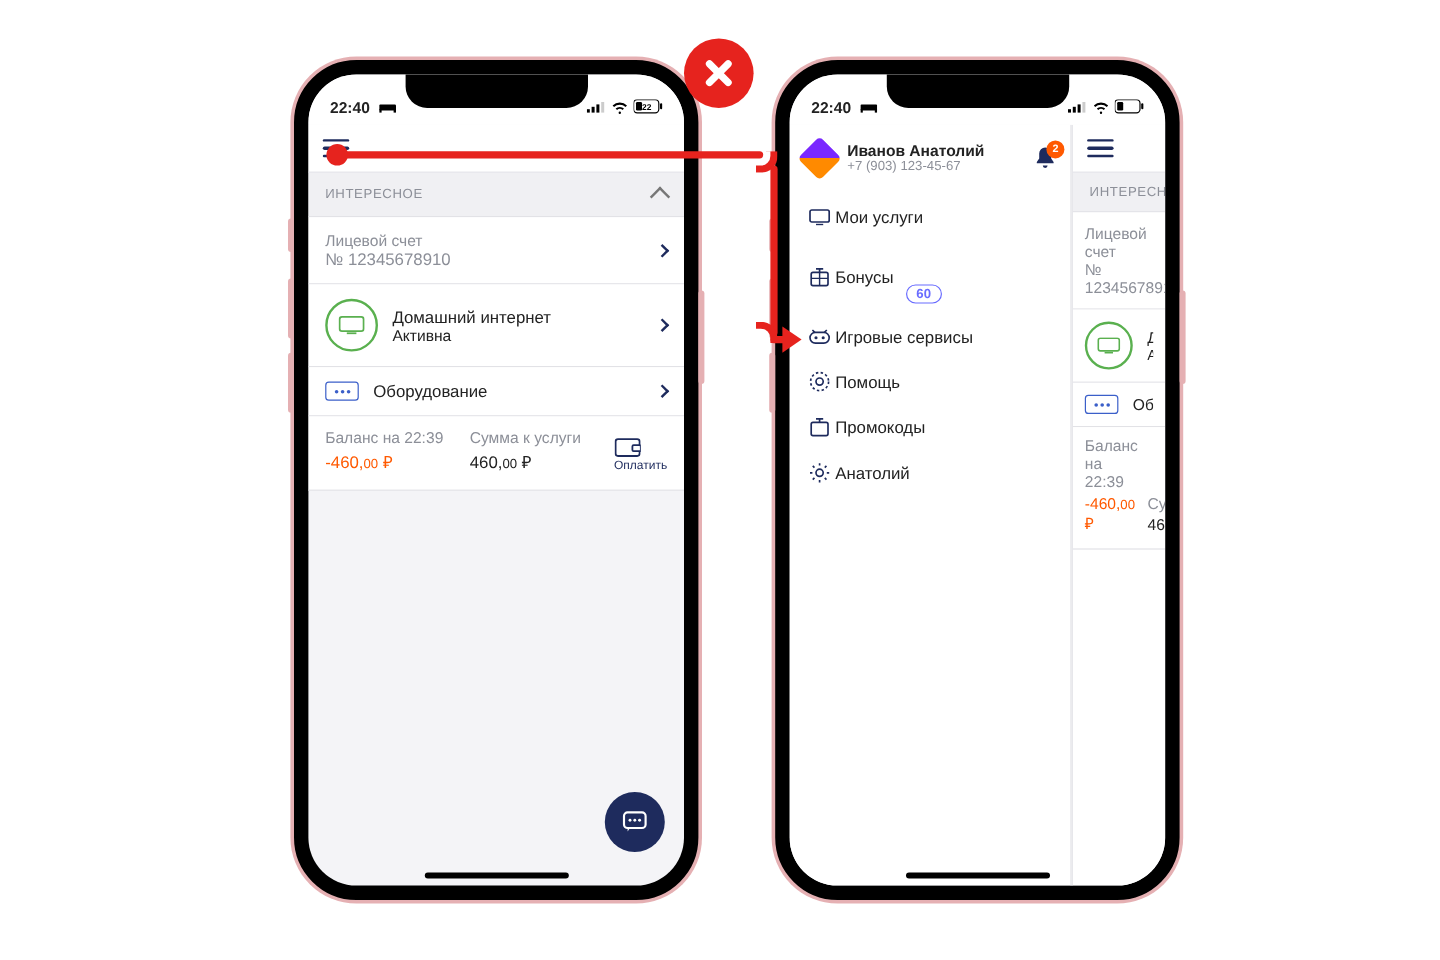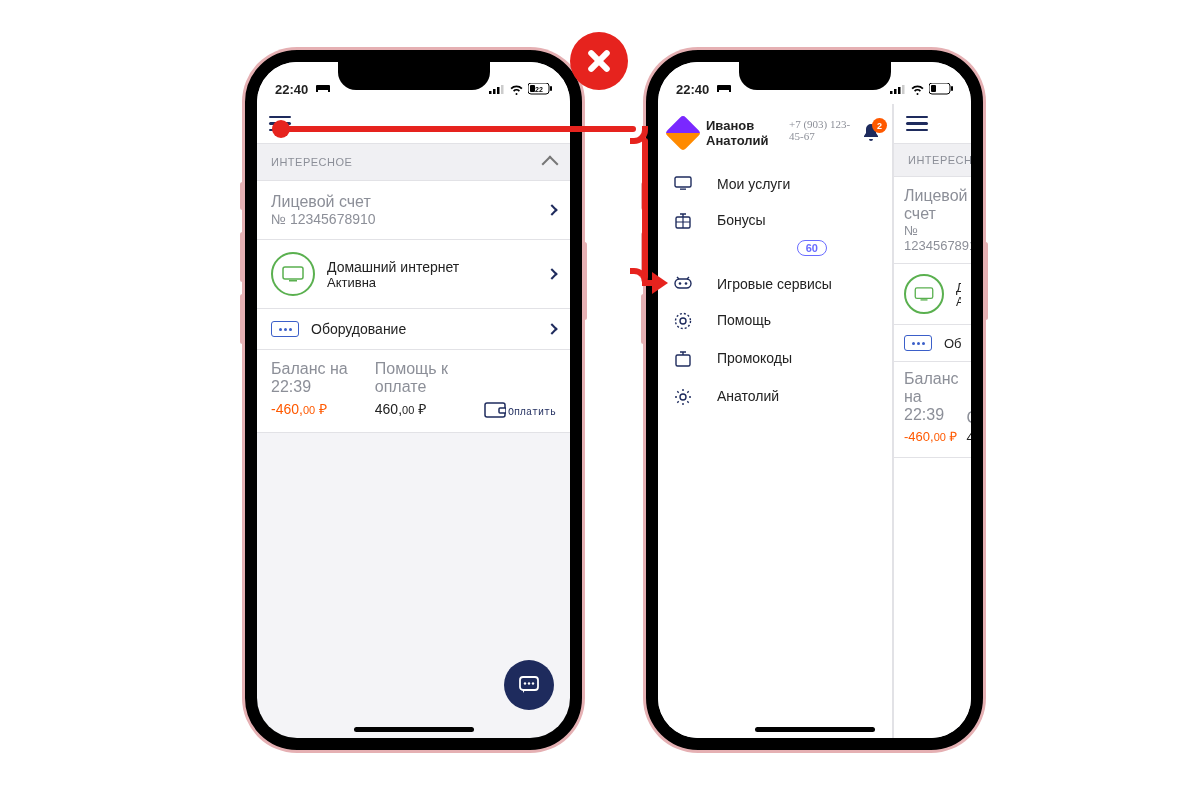--- a/index.html
+++ b/index.html
@@ -57,21 +57,21 @@
   .side-r  { right:-17px; top:180px; width:5px; height:78px; }
 
   .status-bar {
     height: 42px;
     padding: 12px 18px 0;
     display: flex; align-items: center; justify-content: space-between;
     font-size: 13px; font-weight: 600;
     background: #fff;
     position: relative; z-index: 40;
   }
-  .status-left { display:flex; align-items:flex-start; gap:8px; }
+  .status-left { display:flex; align-items:center; gap:8px; }
   .status-right { display:flex; align-items:center; gap:4px; }
 
   .home-indicator {
     position: absolute; bottom: 6px; left: 50%; transform: translateX(-50%);
     width: 120px; height: 5px; background: #000; border-radius: 3px; z-index:60;
   }
 
   .topbar {
     height: 40px;
     background: #fff;
@@ -97,21 +97,21 @@
   }
   .chevron-up { width:12px;height:12px; border-left:2px solid #777;border-top:2px solid #777; transform:rotate(45deg); margin-top:4px; }
 
   .row {
     background:#fff; padding:12px 14px;
     display:flex; align-items:center; gap:12px;
     border-bottom:1px solid var(--divider);
     font-size: 14px;
   }
   .row .grow { flex:1; }
-  .muted-small { color:var(--muted); font-size:16px; }
+  .muted-small { color:var(--muted); font-size:13px; }
   .chevron-right { width:8px;height:8px; border-top:2px solid var(--navy); border-right:2px solid var(--navy); transform:rotate(45deg); }
 
   .icon-circle {
     width:44px;height:44px;border-radius:50%;
     border:2px solid var(--green);
     display:flex;align-items:center;justify-content:center;
   }
   .icon-rect-sm {
     width:28px;height:16px;border:1.5px solid var(--blue-ico);border-radius:3px;
     display:flex;align-items:center;justify-content:center;
@@ -121,21 +121,21 @@
 
   .balance-row {
     background:#fff; padding:10px 14px 14px;
     display:flex; align-items:flex-end;
     border-bottom:1px solid var(--divider);
     font-size:14px;
   }
   .bcol { display:flex;flex-direction:column;gap:3px; margin-right:22px;}
   .neg { color: var(--orange); font-weight:500;}
   .decim { font-size:11px; }
-  .wallet-btn { margin-left:auto; display:flex;flex-direction:row;align-items:flex-end;gap:2px; color:var(--navy); font-size:10px;font-family:Liberation Mono, monospace;}
+  .wallet-btn { margin-left:auto; display:flex;flex-direction:column;align-items:flex-start;gap:2px; color:var(--navy); font-size:10px;}
 
   .fab {
     position:absolute; right:16px; bottom:28px;
     width:50px;height:50px;border-radius:50%;
     background: var(--navy);
     display:flex;align-items:center;justify-content:center;
     z-index:30;
   }
 
   
@@ -149,31 +149,31 @@
   .drawer-header {
     display:flex; align-items:center; gap:10px;
     padding:14px 12px 18px;
   }
   .logo {
     width:26px;height:26px;
     background: linear-gradient(135deg,#7a28ff 0%, #7a28ff 50%, #ff8a00 50%, #ff8a00 100%);
     transform: rotate(45deg);
     border-radius:4px;
   }
-  .user-block { display:flex;flex-direction:row; flex:1;}
+  .user-block { display:flex;flex-direction:column; flex:1;}
   .bell-wrap { position:relative; }
   .badge {
     position:absolute; top:-5px; right:-7px;
     background:var(--orange); color:#fff;
     width:15px;height:15px;border-radius:50%;
     font-size:9px; display:flex;align-items:center;justify-content:center;
     font-weight:700;
   }
   .menu-item {
-    display:flex; align-items:flex-start; gap:25px;
+    display:flex; align-items:center; gap:4px;
     padding:10px 16px; font-size:14px;
   }
   .menu-ico { width:18px; display:flex;justify-content:center; color:var(--navy);}
   .pill {
     border:1.5px solid var(--purple); color:var(--purple);
     border-radius:10px; font-size:11px; padding:1px 8px; font-weight:600;margin-top:28px;
   }
 
   
   .under-strip {
@@ -315,21 +315,21 @@
         <div class="grow">Оборудование</div>
         <span class="chevron-right"></span>
       </div>
 
       <div class="balance-row">
         <div class="bcol">
           <span class="muted-small">Баланс на 22:39</span>
           <span class="neg"><span>-460,</span><span class="decim">00</span> <span>₽</span></span>
         </div>
         <div class="bcol">
-          <span class="muted-small">Помощь к оплате</span>
+          <span class="muted-small">Сумма к услуги</span>
           <span><span>460,</span><span class="decim">00</span> <span>₽</span></span>
         </div>
         <div class="wallet-btn">
           <svg width="22" height="16" viewBox="0 0 22 16">
               <rect x="1" y="1" width="20" height="14" rx="2" fill="none" stroke="var(--navy)" stroke-width="1.5"></rect>
               <rect x="15" y="6" width="7" height="5" rx="1" fill="#fff" stroke="var(--navy)" stroke-width="1.5"></rect>
             </svg>
           <span>Оплатить</span>
         </div>
       </div>
@@ -430,21 +430,21 @@
             <span><span style="font-weight:500;">460,</span></span>
           </div>
         </div>
       </div>
 
       <div class="drawer">
         <div class="drawer-header">
           <div class="logo"></div>
           <div class="user-block">
             <span style="font-weight:700;font-size:13px;">Иванов Анатолий</span>
-            <span style="font-size:11px;color:var(--muted);font-family:Liberation Serif, serif;">+7 (903) 123-45-67</span>
+            <span style="font-size:11px;color:var(--muted);">+7 (903) 123-45-67</span>
           </div>
           <div class="bell-wrap">
             <svg width="18" height="20" viewBox="0 0 18 20">
                 <path d="M9 1a5 5 0 00-5 5v4l-2 3v1h14v-1l-2-3V6a5 5 0 00-5-5z M7 16a2 2 0 004 0" fill="var(--navy)"></path>
               </svg>
             <div class="badge">2</div>
           </div>
         </div>
 
         <div id="menu-mount">

